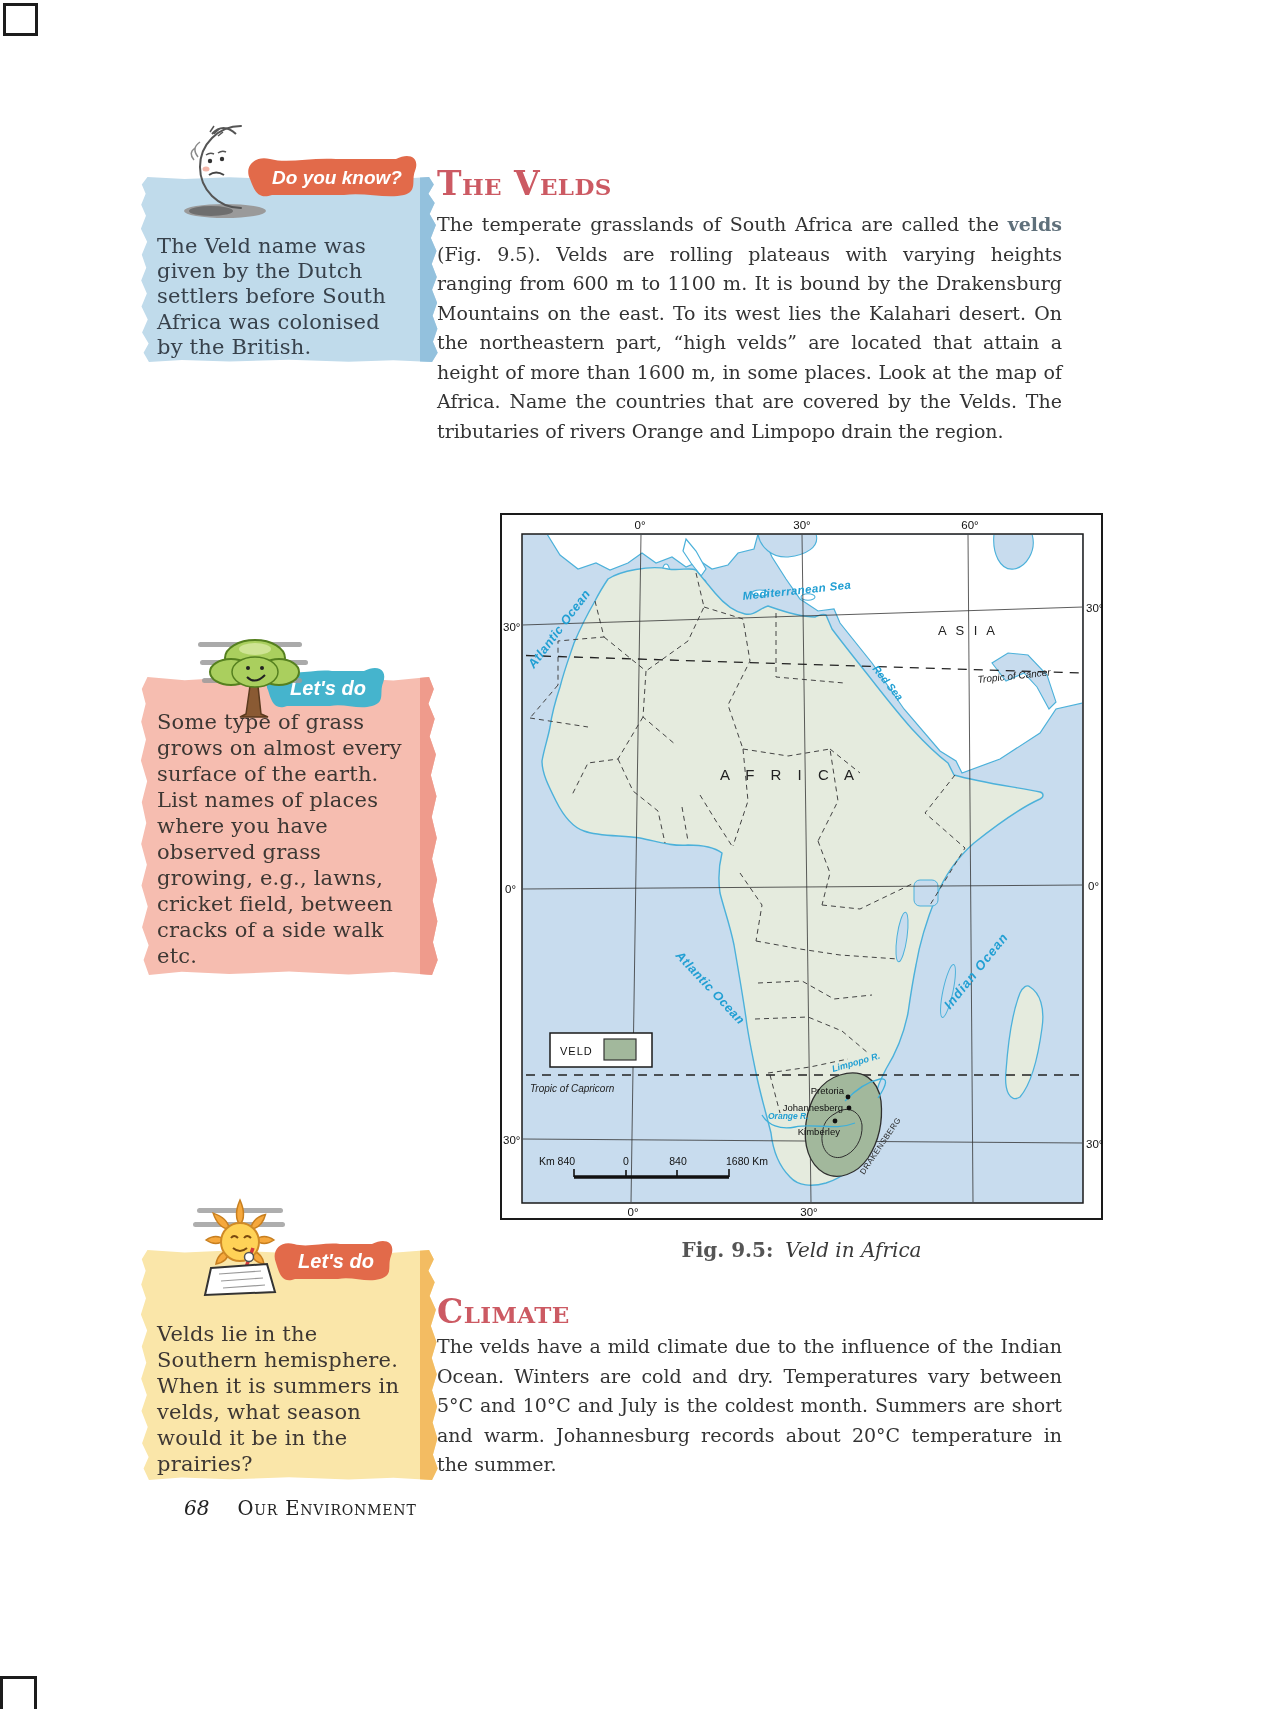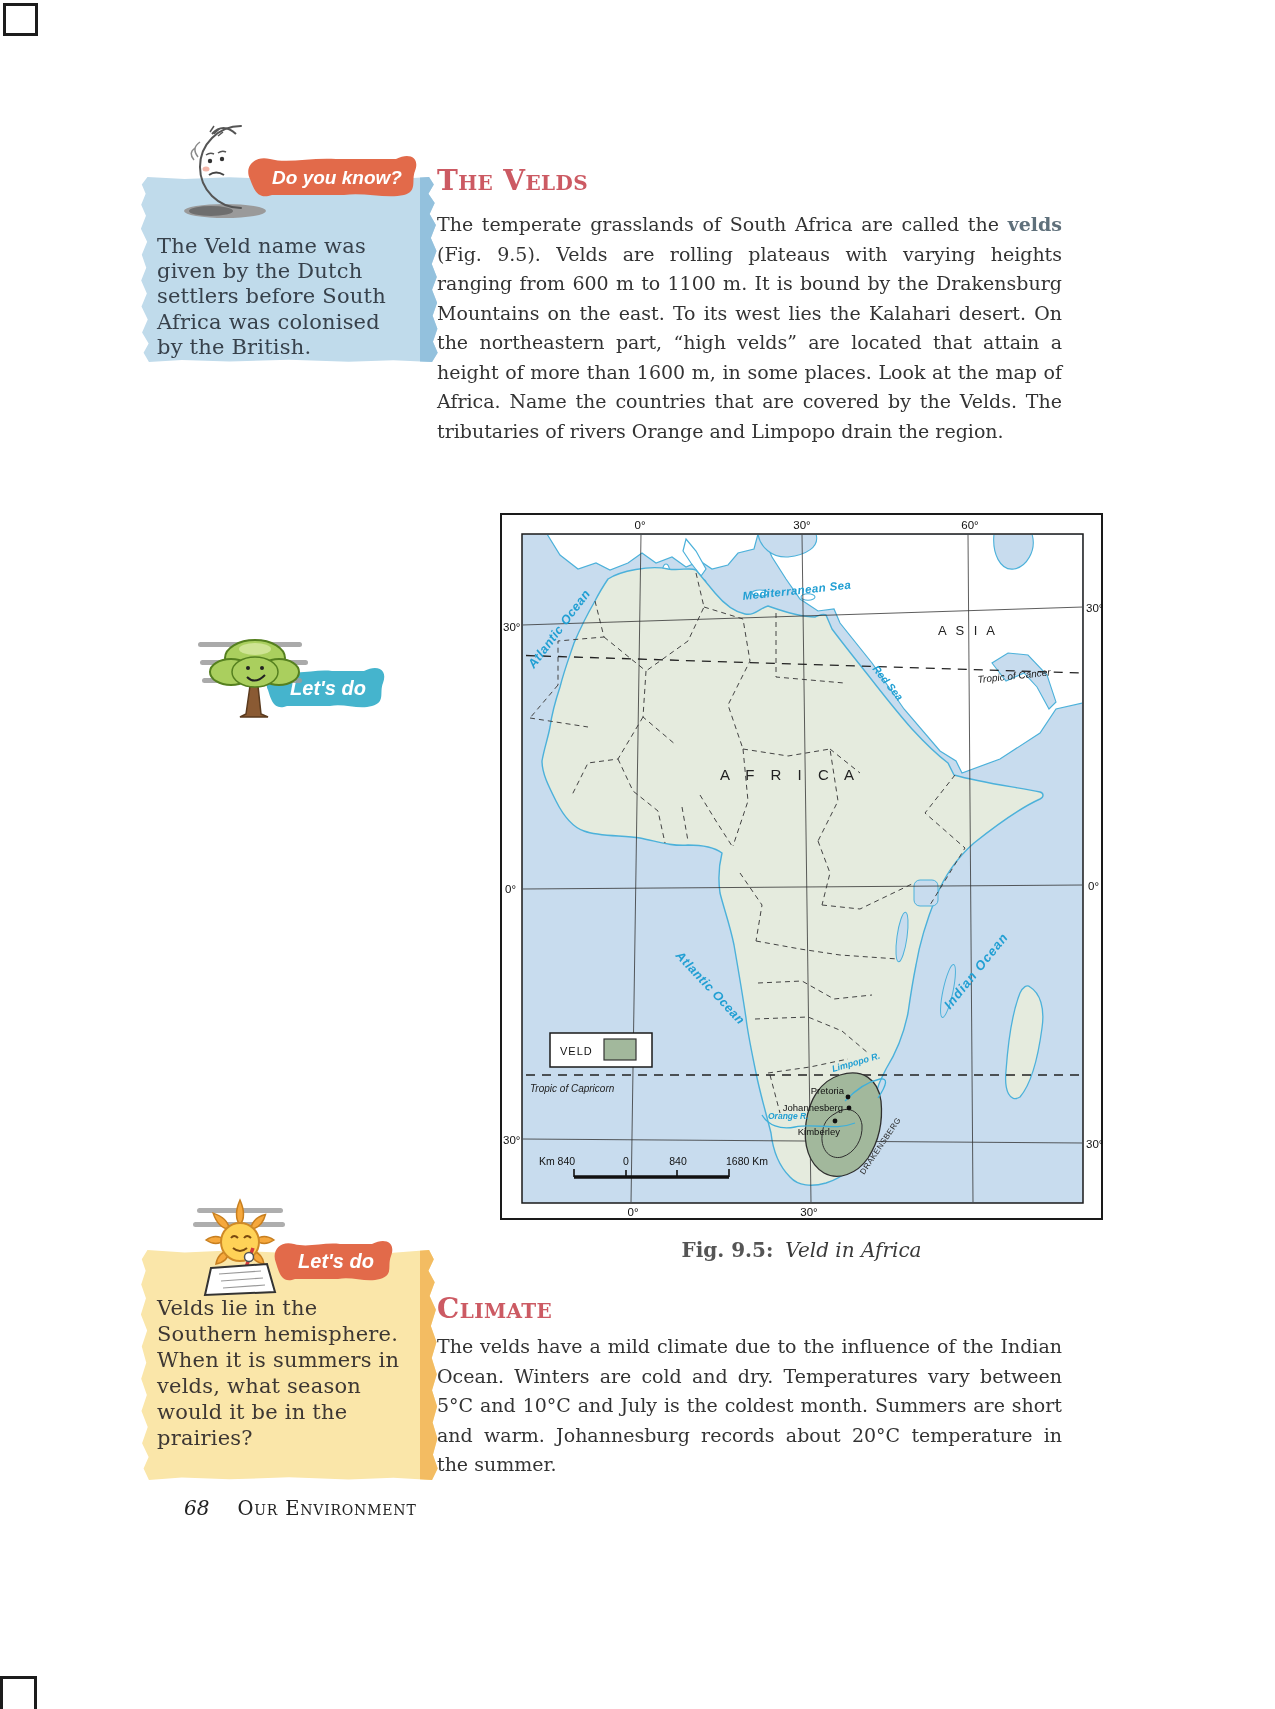--- a/index.html
+++ b/index.html
@@ -25,21 +25,21 @@
     letter-spacing:.2px;}
   .box-blue .box-text{color:#37414b;}
 
   .ribbon{position:absolute;z-index:5;}
   .ribbon text{font-family:"Liberation Sans",sans-serif;font-weight:bold;
     font-style:italic;fill:#ffffff;}
 
   .char{position:absolute;z-index:6;}
 
   .heading{position:absolute;left:437px;font-variant:small-caps;font-weight:bold;
-    font-size:28px;color:#cc5a63;letter-spacing:.4px;}
+    font-size:33px;color:#cc5a63;letter-spacing:.4px;}
   .bodypara{position:absolute;left:437px;width:625px;font-size:19px;
     line-height:29.5px;text-align:justify;color:#333;}
   .bold-gray{font-weight:bold;color:#5f707b;}
 
   .figure{position:absolute;left:500px;top:513px;width:603px;height:707px;}
   .caption{position:absolute;left:500px;top:1238px;width:603px;text-align:center;
     font-size:20px;color:#3a3a3a;}
   .caption .cap-label{font-weight:bold;color:#555;}
   .caption .cap-text{font-style:italic;margin-left:12px;}
 
@@ -74,20 +74,23 @@
     <path d="M 28,55 Q 35,50 43,55" stroke="#444" stroke-width="2" fill="none"></path>
     <ellipse cx="25" cy="49" rx="3.5" ry="2.5" fill="#f3b5a8"></ellipse>
     <path d="M 55,14 Q 42,2 31,14" stroke="#555" stroke-width="2" fill="none"></path>
     <path d="M 29,12 l 4,-6 M 33,14 l 5,-5 M 37,16 l 5,-4" stroke="#555" stroke-width="1.5"></path>
     <path d="M 14,28 q -7,5 -1,12 M 19,22 q -9,6 -2,15" stroke="#8a8a8a" stroke-width="1.5" fill="none"></path>
   </svg>
 
   <div class="heading" style="top:164px;">The Velds</div>
   <div class="bodypara" style="top:210px;"><span>The temperate grasslands of South Africa are called the </span><span class="bold-gray">velds</span><span> (Fig. 9.5). Velds are rolling plateaus with varying heights ranging from 600 m to 1100 m. It is bound by the Drakensburg Mountains on the east. To its west lies the Kalahari desert. On the northeastern part, “high velds” are located that attain a height of more than 1600 m, in some places. Look at the map of Africa. Name the countries that are covered by the Velds. The tributaries of rivers Orange and Limpopo drain the region.</span></div>
 
+  <div class="torn-box box-pink" style="left:140px;top:677px;height:298px;">
+    <div class="box-text" style="top:32px;line-height:26px;">Some type of grass grows on almost every surface of the earth. List names of places where you have observed grass growing, e.g., lawns, cricket field, between cracks of a side walk etc.</div>
+  </div>
   <svg class="ribbon" style="left:260px;top:663px;" width="135" height="52" viewBox="0 0 135 52">
     <path d="M 8,27 C 3,15 12,4 26,8 C 40,12 56,6 72,8 L 104,8 C 118,1 128,7 123,20 C 119,30 126,39 112,43 C 98,47 84,40 70,43 L 27,43 C 14,48 11,37 8,27 Z" fill="#45b4cd"></path>
     <text x="68" y="32" text-anchor="middle" font-size="20">Let's do</text>
   </svg>
   <svg class="char" style="left:198px;top:628px;" width="110" height="92" viewBox="0 0 110 92">
     <rect x="0" y="14" width="104" height="5" rx="2.5" fill="#9b9b9b" opacity=".85"></rect>
     <rect x="2" y="32" width="108" height="5" rx="2.5" fill="#9b9b9b" opacity=".85"></rect>
     <rect x="4" y="50" width="100" height="5" rx="2.5" fill="#9b9b9b" opacity=".85"></rect>
     <path d="M 52,58 L 48,86 L 42,89 L 70,89 L 63,86 L 60,58 Z" fill="#8a5a33" stroke="#5a3a1e" stroke-width="1.5"></path>
     <ellipse cx="57" cy="30" rx="30" ry="18" fill="#aacf5e" stroke="#55801f" stroke-width="2"></ellipse>
@@ -206,21 +209,21 @@
           <path d="M 74,656 L 74,664 M 126,657 L 126,664 M 177,657 L 177,664 M 229,656 L 229,664" stroke="#111" stroke-width="1.6"></path>
         </g>
       </g>
     </svg>
   </div>
   <div class="caption">
     <span class="cap-label">Fig. 9.5:</span><span class="cap-text">Veld in Africa</span>
   </div>
 
   <div class="torn-box box-yellow" style="left:140px;top:1250px;height:230px;">
-    <div class="box-text" style="top:45px;line-height:26px;">Velds lie in the Southern hemisphere. When it is summers in velds, what season would it be in the prairies?</div>
+    <div class="box-text" style="top:71px;line-height:26px;">Velds lie in the Southern hemisphere. When it is summers in velds, what season would it be in the prairies?</div>
   </div>
   <svg class="ribbon" style="left:268px;top:1236px;" width="135" height="52" viewBox="0 0 135 52">
     <path d="M 8,27 C 3,15 12,4 26,8 C 40,12 56,6 72,8 L 104,8 C 118,1 128,7 123,20 C 119,30 126,39 112,43 C 98,47 84,40 70,43 L 27,43 C 14,48 11,37 8,27 Z" fill="#e26a4a"></path>
     <text x="68" y="32" text-anchor="middle" font-size="20">Let's do</text>
   </svg>
   <svg class="char" style="left:193px;top:1190px;" width="95" height="115" viewBox="0 0 95 115">
     <rect x="4" y="18" width="86" height="5" rx="2.5" fill="#a0a0a0" opacity=".85"></rect>
     <rect x="0" y="32" width="92" height="5" rx="2.5" fill="#a0a0a0" opacity=".85"></rect>
     <g fill="#f6a83c" stroke="#c87f1f" stroke-width="1.5">
       <path d="M 0,-40 Q 7,-24 0,-15 Q -7,-24 0,-40 Z" transform="translate(47,50)"></path>

